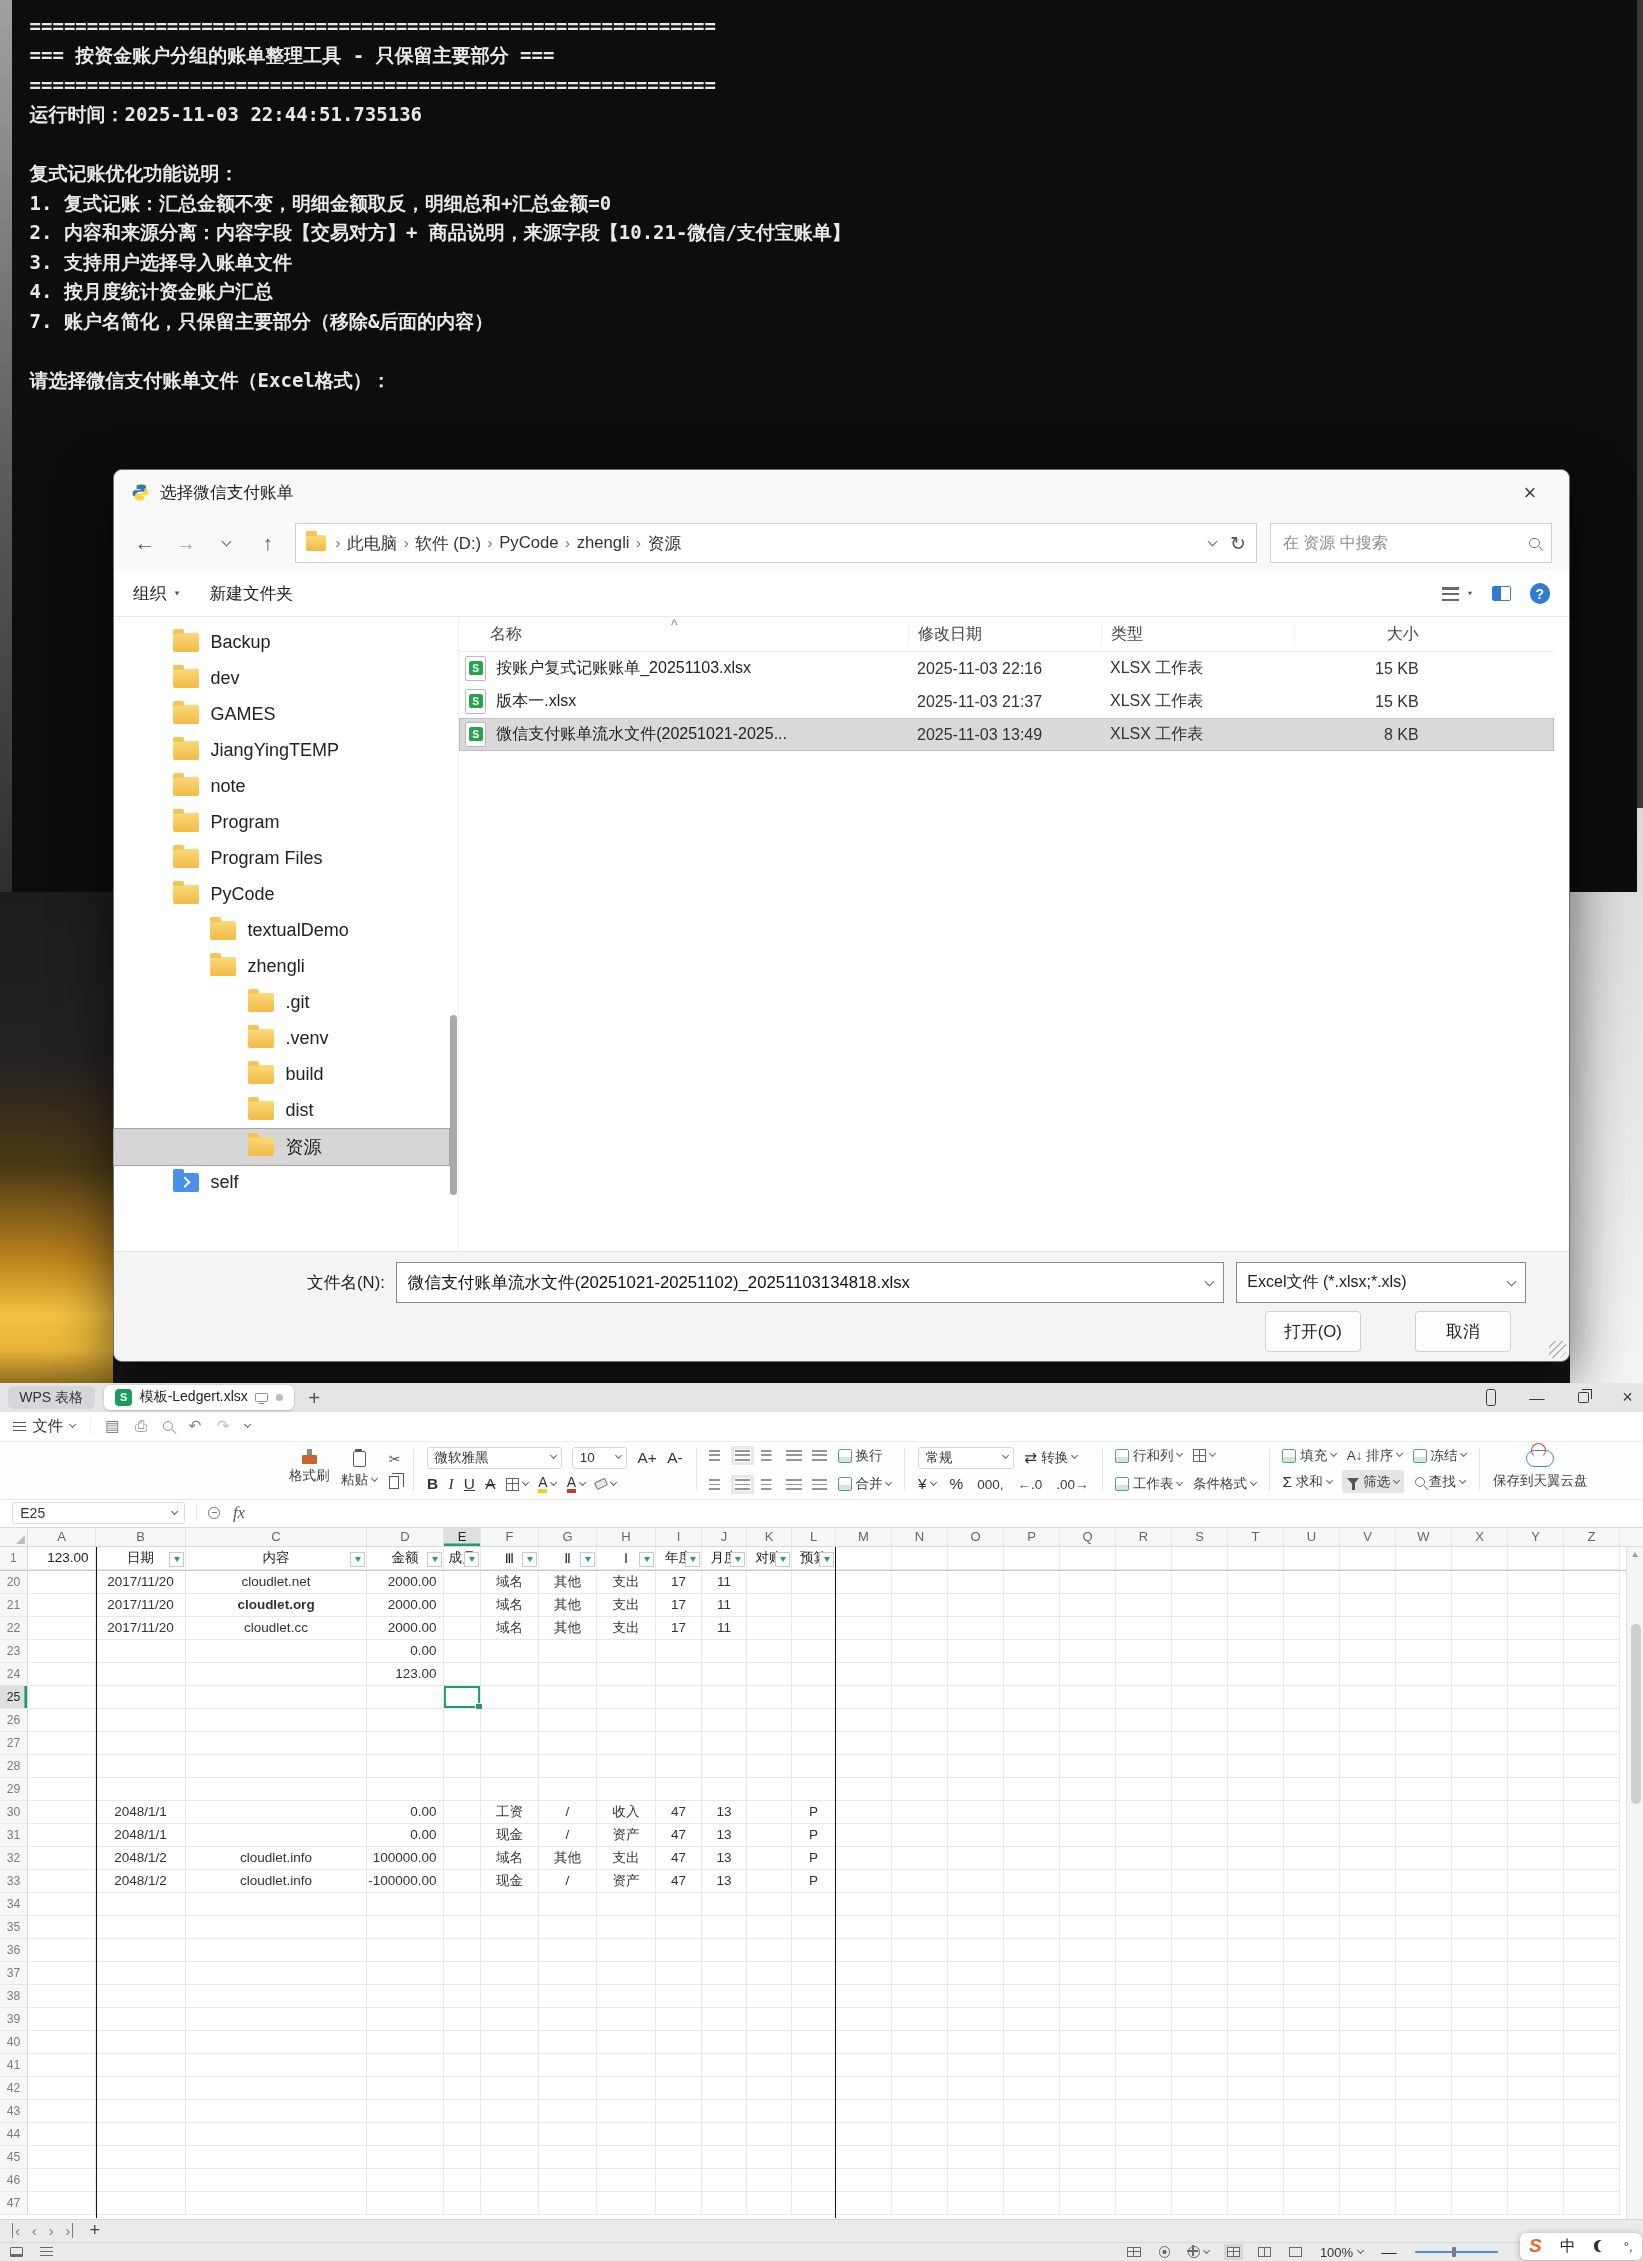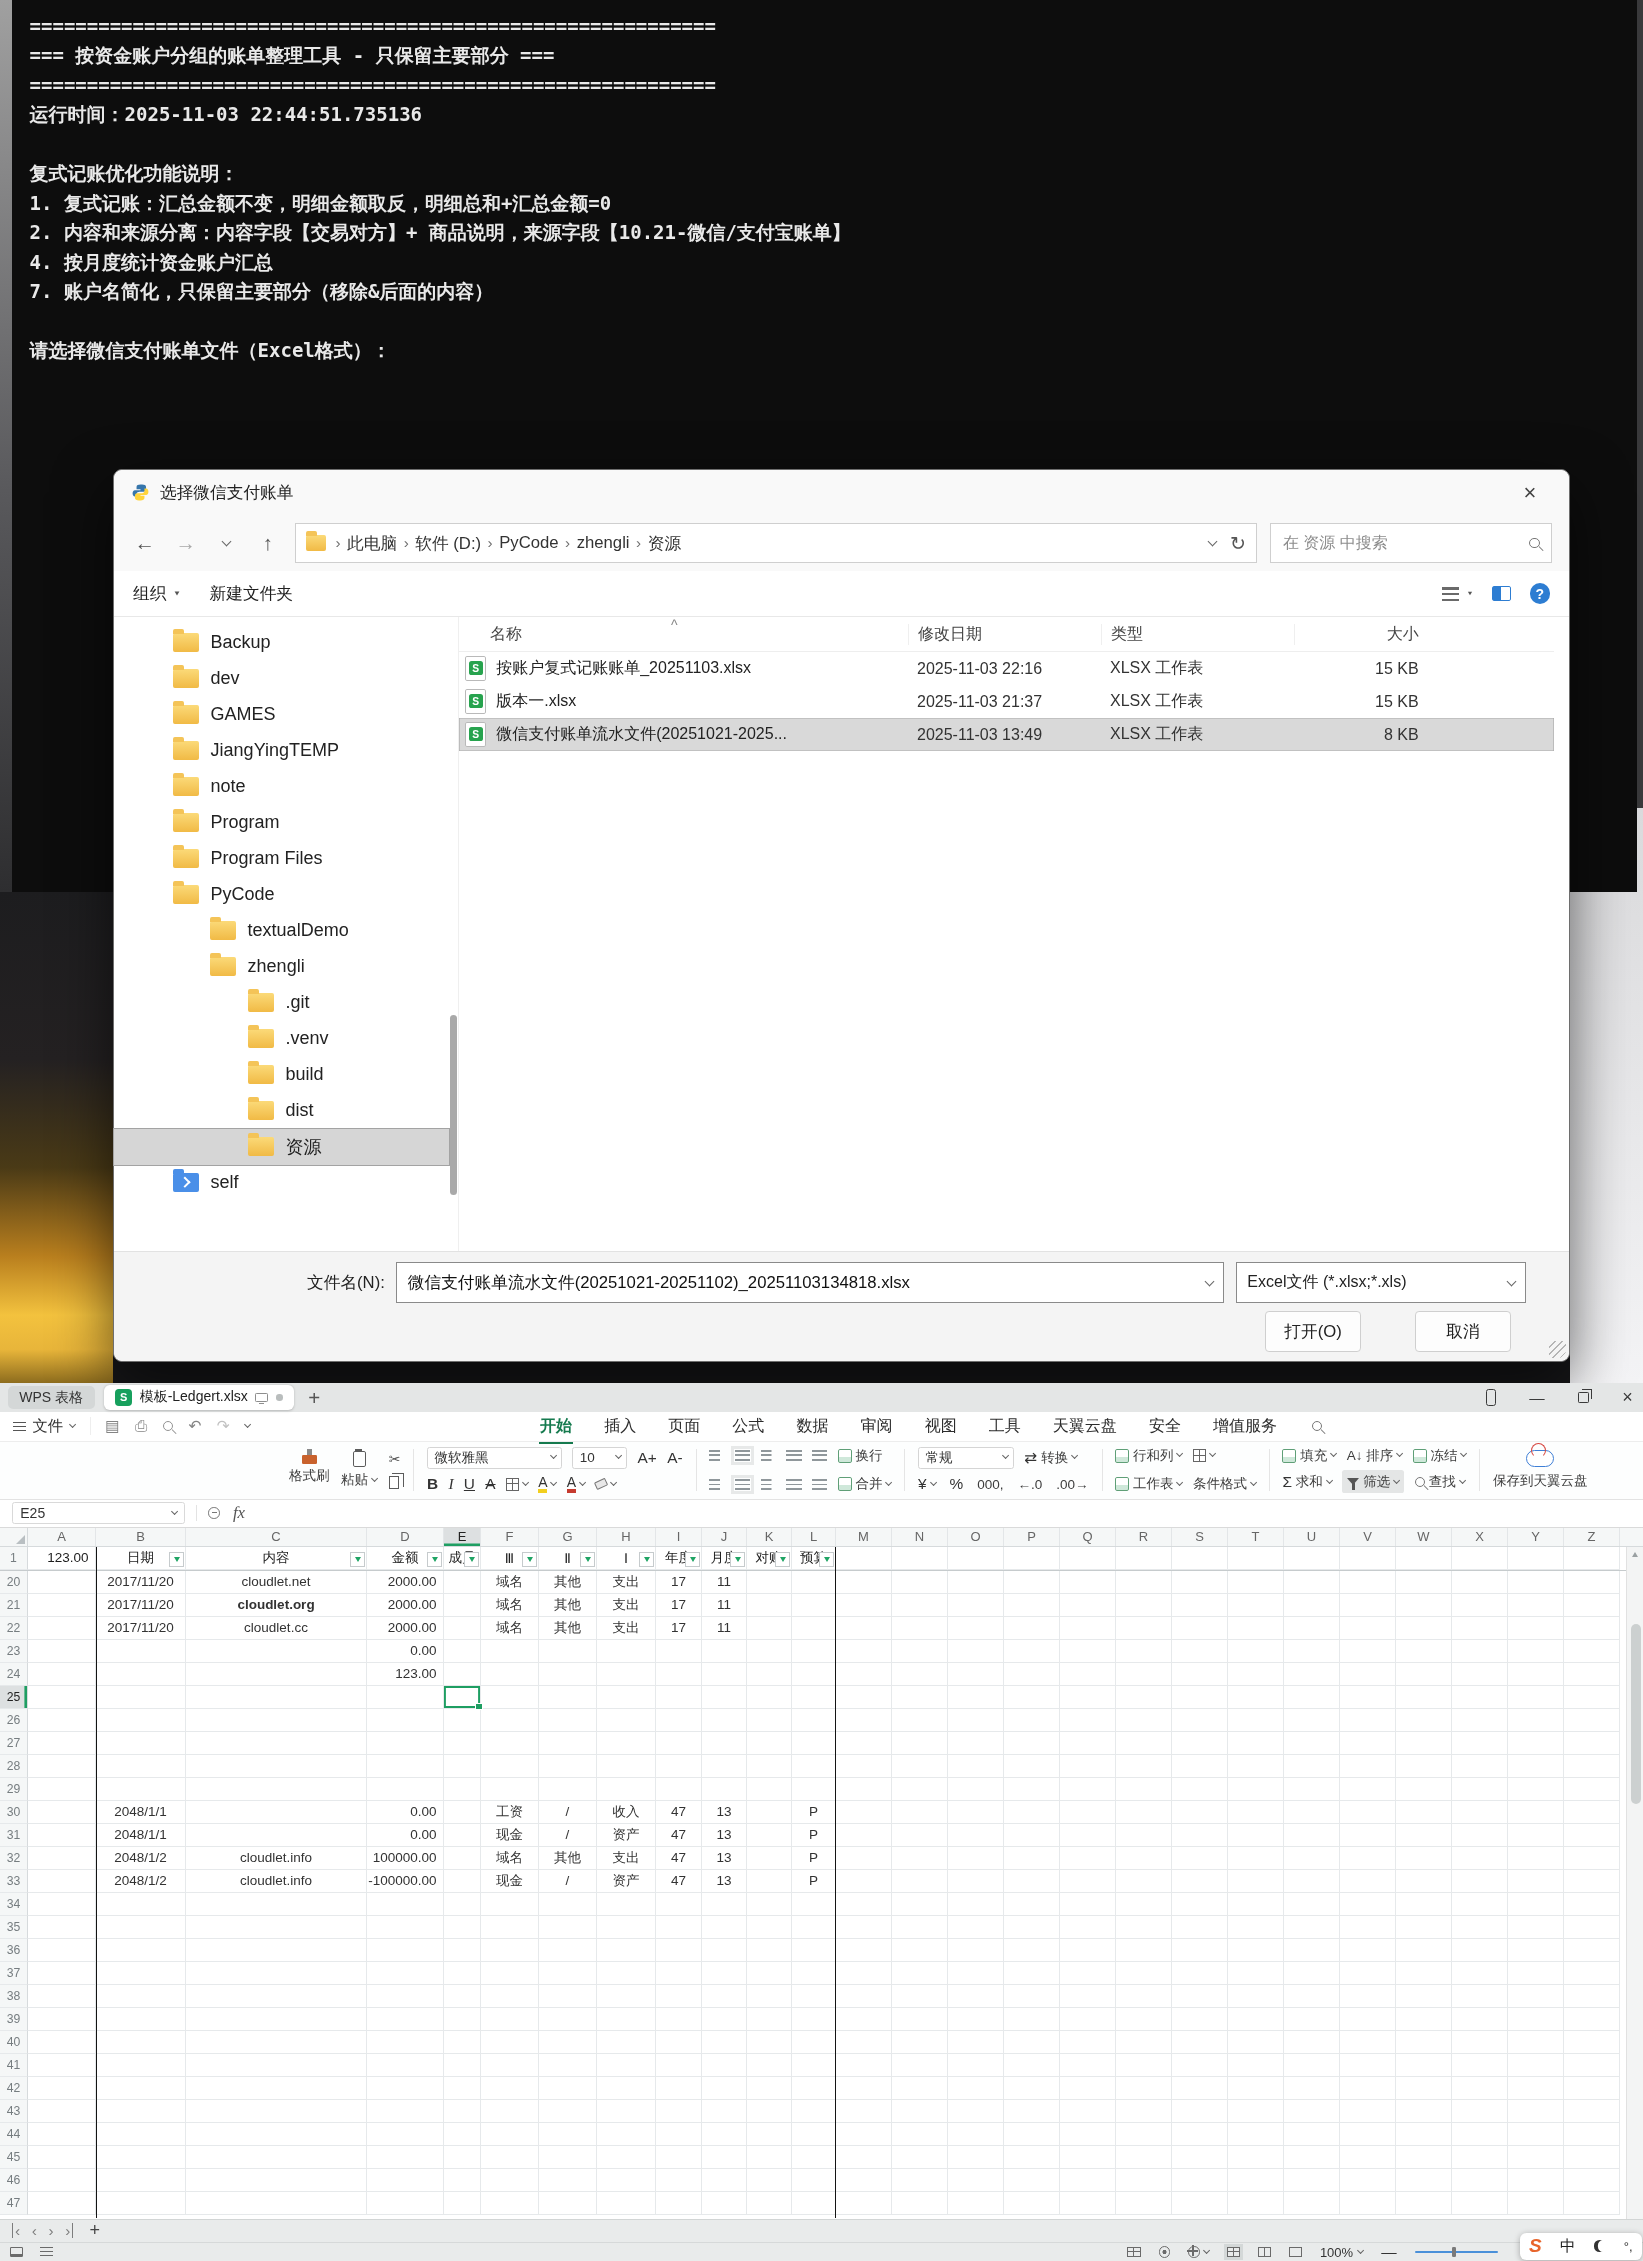--- a/index.html
+++ b/index.html
@@ -270,20 +270,21 @@
 <div id="terminal">
   <div id="term-lines">
       <div class="term-line">============================================================</div>
       <div class="term-line">=== 按资金账户分组的账单整理工具 - 只保留主要部分 ===</div>
       <div class="term-line">============================================================</div>
       <div class="term-line">运行时间：2025-11-03 22:44:51.735136</div>
       <div class="term-line">&nbsp;</div>
       <div class="term-line">复式记账优化功能说明：</div>
       <div class="term-line">1. 复式记账：汇总金额不变，明细金额取反，明细总和+汇总金额=0</div>
       <div class="term-line">2. 内容和来源分离：内容字段【交易对方】+ 商品说明，来源字段【10.21-微信/支付宝账单】</div>
+      <div class="term-line">3. 支持用户选择导入账单文件</div>
       <div class="term-line">4. 按月度统计资金账户汇总</div>
       <div class="term-line">7. 账户名简化，只保留主要部分（移除&amp;后面的内容）</div>
       <div class="term-line">&nbsp;</div>
       <div class="term-line">请选择微信支付账单文件（Excel格式）：</div>
     </div>
 </div>
 
 <div id="dialog">
   <div class="dlg-title">
     <svg width="19" height="19" viewBox="0 0 24 24">
@@ -502,36 +503,20 @@
       <span>文件</span>
         <span class="chv sm"></span>
     </span>
     <span class="qbar">
       <span class="qico">▤</span>
       <span class="qico">⎙</span>
       <span class="qico"><span class="mag" style="display:inline-block;"></span></span>
       <span class="qico">↶</span>
       <span class="qico" style="opacity:.4;">↷</span>
       <span class="chv sm"></span>
-    </span>
-    <span class="menu-right">
-      <span id="menu-tabs" style="display:flex;gap:29.5px;align-items:center;">
-          <div class="menu-tab active">开始</div>
-          <div class="menu-tab">插入</div>
-          <div class="menu-tab">页面</div>
-          <div class="menu-tab">公式</div>
-          <div class="menu-tab">数据</div>
-          <div class="menu-tab">审阅</div>
-          <div class="menu-tab">视图</div>
-          <div class="menu-tab">工具</div>
-          <div class="menu-tab">天翼云盘</div>
-          <div class="menu-tab">安全</div>
-          <div class="menu-tab">增值服务</div>
-        </span>
-      <span class="menu-search mag"></span>
     </span>
   </div>
 
   <div class="wps-ribbon">
     <div class="rgroup">
       <div class="rbig">
         <span class="i-brush"></span>
         <span class="rlabel">格式刷</span>
       </div>
       <div class="rbig">

